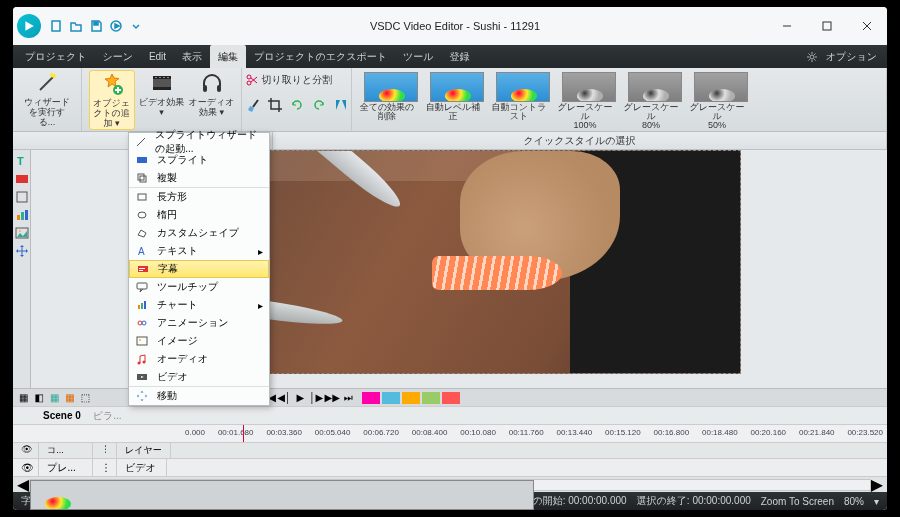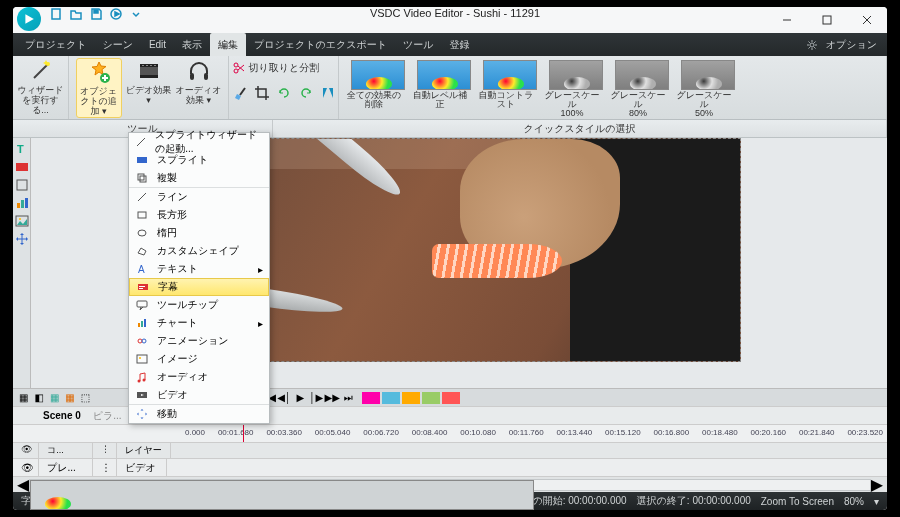--- a/index.html
+++ b/index.html
@@ -1,19 +1,19 @@
 <!DOCTYPE html>
 <html><head>
 <meta charset="utf-8">
 <style>
   * { box-sizing: border-box; margin: 0; padding: 0; font-family: 'Segoe UI', Tahoma, sans-serif; }
   body { width: 900px; height: 517px; background:#000; overflow:hidden; position:relative; }
   .outer { position:absolute; left:13px; top:7px; width:874px; height:503px; background:#fff; border-radius:4px; overflow:hidden; box-shadow:0 0 8px rgba(0,0,0,.5); display:flex; flex-direction:column; }
   
-  .titlebar { height:26px; background:#f6f7f8; display:flex; align-items:flex-start; font-size:11px; color:#333; }
+  .titlebar { height:38px; background:#f6f7f8; display:flex; align-items:center; font-size:11px; color:#333; }
   .titlebar .logo { width:24px; height:24px; margin:0 4px; border-radius:50%; background:linear-gradient(135deg,#0bc1d6,#06a0b8); display:flex; align-items:center; justify-content:center; }
   .titlebar .logo svg{ width:12px; height:12px; fill:#fff;}
   .qat { display:flex; gap:6px; margin-left:4px;}
   .qat .qi { width:14px; height:14px; display:flex; align-items:center; justify-content:center; }
   .qat svg { width:14px; height:14px; stroke:#1a8fbf; fill:none; stroke-width:1.5;}
   .title { flex:1; text-align:center; font-size:11px; color:#222; }
   .winbtns { display:flex; }
   .winbtn { width:40px; height:26px; display:flex; align-items:center; justify-content:center; }
   .winbtn svg { width:10px; height:10px; stroke:#333; stroke-width:1; fill:none;}
   
@@ -161,21 +161,21 @@
           <svg viewBox="0 0 12 12">
             <circle cx="6" cy="6" r="2" fill="none" stroke="#aab0b3"></circle>
             <path d="M6 1v2M6 9v2M1 6h2M9 6h2M2.5 2.5l1.4 1.4M8.1 8.1l1.4 1.4M9.5 2.5L8.1 3.9M3.9 8.1l-1.4 1.4" stroke="#aab0b3"></path>
           </svg>
         </span>
       <span>オプション</span>
     </div>
   </div>
 
   <div class="ribbon">
-    <div class="rgroup" style="width:56px">
+    <div class="rgroup" style="width:69px">
       <div class="rbig">
         <div class="ico">
             <svg width="26" height="26" viewBox="0 0 26 26">
               <line x1="6" y1="20" x2="20" y2="6" stroke="#444" stroke-width="2"></line>
               <circle cx="20" cy="6" r="2" fill="#ffea2a"></circle>
               <path d="M18 2l1 2 2 1-2 1-1 2-1-2-2-1 2-1z" fill="#ffea2a"></path>
             </svg>
           </div>
         <div class="lbl">ウィザードを実行する...</div>
       </div>
@@ -459,28 +459,20 @@
             <rect x="2" y="2" width="6" height="6" fill="none" stroke="#555"></rect>
             <rect x="4" y="4" width="6" height="6" fill="none" stroke="#555"></rect>
           </svg>
         </span>
         <span>複製</span>
       </div>
       <div class="ditem sep"></div>
       <div class="ditem">
         <span class="dicon">
           <svg width="12" height="12" viewBox="0 0 12 12">
-            <line x1="2" y1="10" x2="10" y2="2" stroke="#555"></line>
-          </svg>
-        </span>
-        <span>ライン</span>
-      </div>
-      <div class="ditem">
-        <span class="dicon">
-          <svg width="12" height="12" viewBox="0 0 12 12">
             <rect x="2" y="3" width="8" height="6" fill="none" stroke="#555"></rect>
           </svg>
         </span>
         <span>長方形</span>
       </div>
       <div class="ditem">
         <span class="dicon">
           <svg width="12" height="12" viewBox="0 0 12 12">
             <ellipse cx="6" cy="6" rx="4" ry="3" fill="none" stroke="#555"></ellipse>
           </svg>

